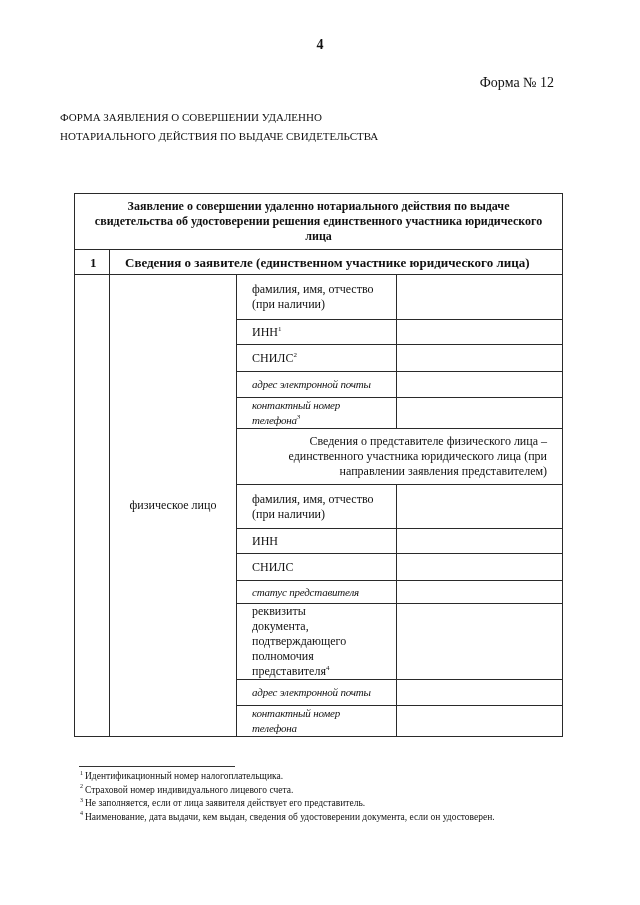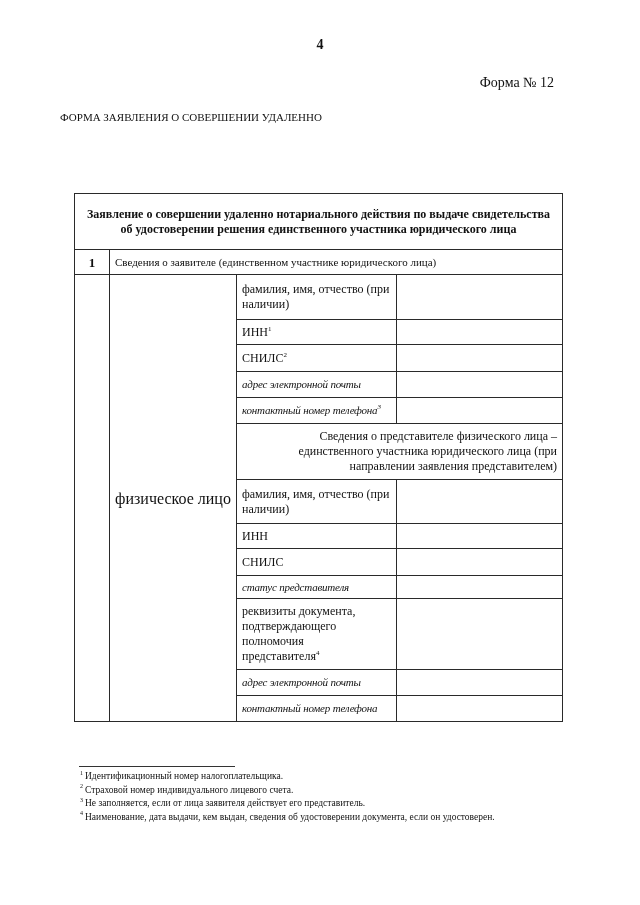--- a/index.html
+++ b/index.html
@@ -20,32 +20,32 @@
     font-size: 11px; line-height: 18.7px; letter-spacing: 0;
   }
   .title div { white-space: nowrap; }
 
   table.form {
     position: absolute; top: 193px; left: 74px;
     width: 488px; border-collapse: collapse; table-layout: fixed;
     font-size: 12px;
   }
   table.form td {
-    border: 1px solid #2a2a2a; padding: 0 5px; vertical-align: middle;
+    border: 1px solid #2a2a2a; padding: 0 15px; vertical-align: middle;
     line-height: 15px;
   }
   col.c-num { width: 35px; }
   col.c-cat { width: 127px; }
   col.c-lbl { width: 160px; }
   col.c-val { width: 166px; }
 
   .hdr { text-align: center; font-weight: bold; height: 55px; padding-top: 2px; }
   .sec-num { text-align: center; font-weight: bold; font-size: 13px; }
-  .sec-title { font-weight: normal; font-size: 11px; }
-  .cat { text-align: center; font-size: 16px; }
+  .sec-title { font-weight: bold; font-size: 13px; }
+  .cat { text-align: center; font-size: 12px; }
   .sub { font-weight: normal; text-align: right; }
   .lbl { font-size: 12px; }
   .lbl sup { font-size: 7px; line-height: 0; vertical-align: super; }
   .val { background: #ffffff; }
   .small { font-size: 11px; letter-spacing: -0.2px; font-style: italic; }
 
   .fn-line {
     position: absolute; top: 766px; left: 79px; width: 156px; height: 0;
     border-top: 1px solid #333;
   }
@@ -56,20 +56,21 @@
   .footnotes sup { font-size: 6px; vertical-align: super; line-height: 0; margin-right: 2px; }
 </style>
 </head>
 <body>
 
 <div class="page-num">4</div>
 <div class="form-no">Форма № 12</div>
 
 <div class="title">
   <div>ФОРМА ЗАЯВЛЕНИЯ О СОВЕРШЕНИИ УДАЛЕННО</div>
+  <div>НОТАРИАЛЬНОГО ДЕЙСТВИЯ ПО ВЫДАЧЕ СВИДЕТЕЛЬСТВА</div>
 </div>
 
 <table class="form">
   <colgroup>
     <col class="c-num">
       <col class="c-cat">
       <col class="c-lbl">
       <col class="c-val">
   </colgroup>
   <tbody>

